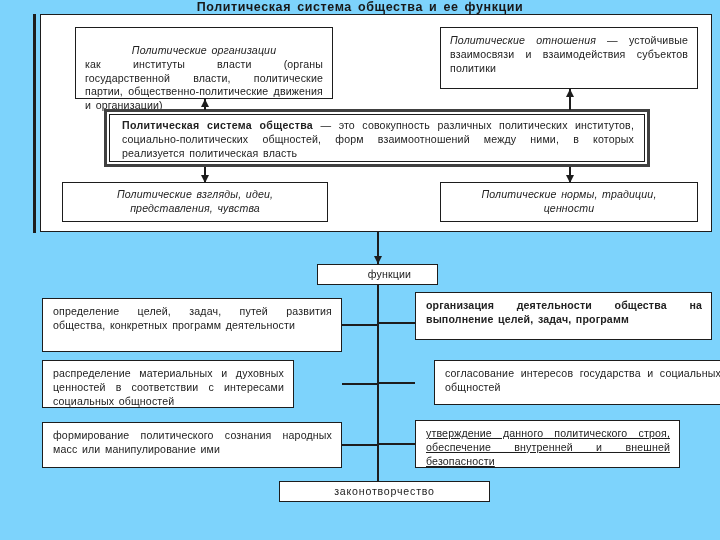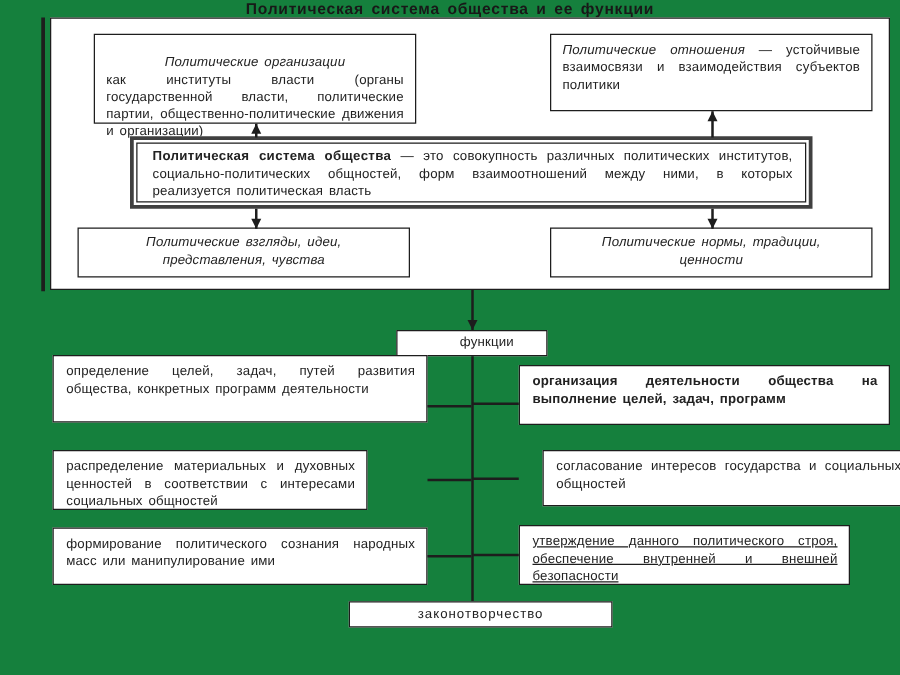--- a/index.html
+++ b/index.html
@@ -1,17 +1,17 @@
 <!DOCTYPE html>
 <html><head>
 <meta charset="utf-8">
 <style>
   html,body{margin:0;padding:0;background:#fff;}
   .page{
-    position:relative;width:720px;height:540px;background:#15803d;overflow:hidden;
+    position:relative;width:720px;height:540px;background:#7dd3fc;overflow:hidden;
     font-family:"Liberation Sans","DejaVu Sans",sans-serif;color:#1d1d1d;
   }
   .title{
     position:absolute;top:0;left:0;width:720px;text-align:center;
     font-size:12.5px;font-weight:bold;letter-spacing:0.6px;word-spacing:2px;color:#181818;
   }
   .box{
     position:absolute;border:1.5px solid #1d1d1d;background:#fff;box-sizing:border-box;
   }
   .txt{
@@ -30,21 +30,21 @@
   .b-br{left:440px;top:182px;width:258px;height:40px;}
   .centered-it{display:flex;align-items:center;justify-content:center;text-align:center;font-style:italic;padding:2px 14px;height:100%;box-sizing:border-box;}
   .vline{position:absolute;width:1.5px;background:#1d1d1d;}
   .hline{position:absolute;height:1.5px;background:#1d1d1d;}
   .head{position:absolute;width:0;height:0;}
   .head-up{border-left:4px solid transparent;border-right:4px solid transparent;border-bottom:8px solid #1d1d1d;}
   .head-down{border-left:4px solid transparent;border-right:4px solid transparent;border-top:8px solid #1d1d1d;}
   .b-fn{left:317px;top:264px;width:121px;height:21px;display:flex;align-items:center;justify-content:center;padding-left:24px;}
   .b-fn .txt{text-align:center;}
   .fbox{padding:6px 9px 0 10px;}
-  .lb1{left:42px;top:284px;width:300px;height:54px;}
+  .lb1{left:42px;top:298px;width:300px;height:54px;}
   .lb2{left:42px;top:360px;width:252px;height:48px;}
   .lb3{left:42px;top:422px;width:300px;height:46px;}
   .rb1{left:415px;top:292px;width:297px;height:48px;font-weight:bold;}
   .rb2{left:415px;top:360px;width:297px;height:45px;margin-left:19px;}
   .rb3{left:415px;top:420px;width:265px;height:48px;text-decoration:underline;}
   .b-law{left:279px;top:481px;width:211px;height:21px;display:flex;align-items:center;justify-content:center;}
   .b-law .txt{text-align:center;letter-spacing:0.8px;}
 </style>
 </head>
 <body>

